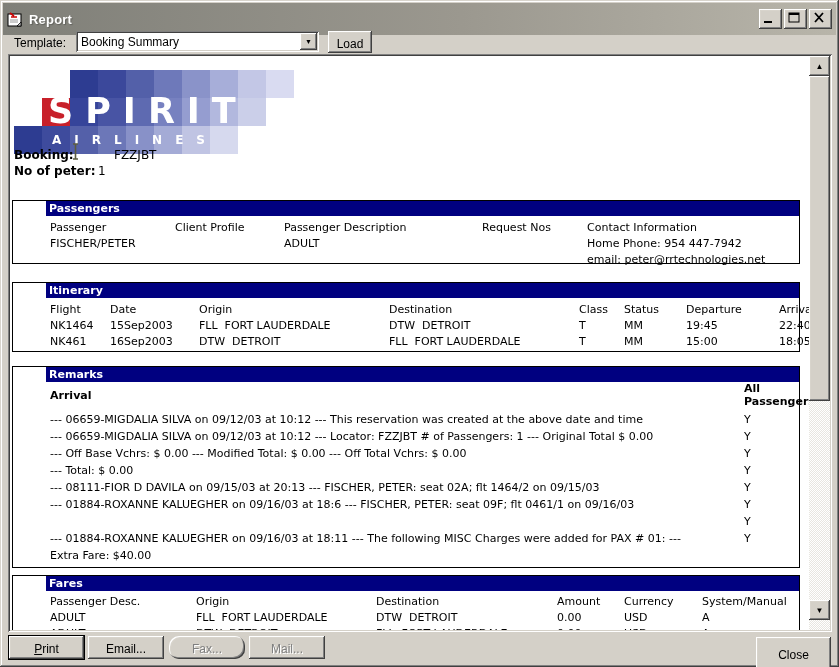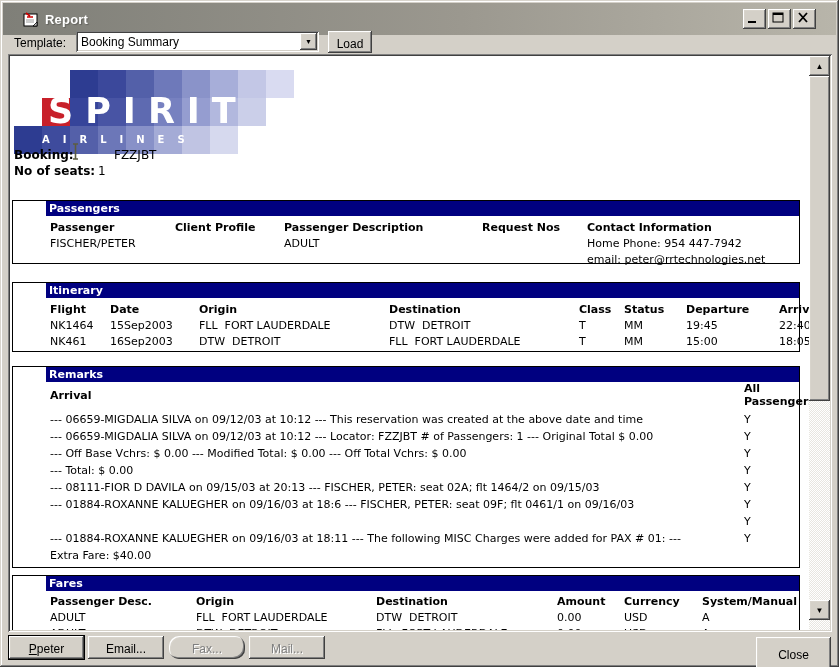--- a/index.html
+++ b/index.html
@@ -7,21 +7,21 @@
   .window{
     position:relative;width:839px;height:667px;background:#d4d0c8;
     font-family:"Liberation Sans","DejaVu Sans",sans-serif;font-size:11px;color:#000;
     box-shadow:inset -1px -1px #404040, inset 1px 1px #d8d4cc, inset -2px -2px #808080, inset 2px 2px #fff;
     overflow:hidden;
   }
   
   .titlebar{
     position:absolute;left:3px;top:3px;right:3px;height:32px;
     background:linear-gradient(to right,#7f7f78,#9b988f 55%,#b8b5aa);
-    display:flex;align-items:center;padding:0 20px;
+    display:flex;align-items:center;padding:0 4px;
   }
   .title-icon{width:17px;height:17px;margin-right:5px;flex:0 0 auto;}
   .title-text{color:#fff;font-weight:bold;font-size:13px;letter-spacing:0.2px;flex:1 1 auto;
     text-shadow:1px 1px 1px rgba(0,0,0,0.25);}
   .tb-btn{
     width:23px;height:20px;margin-left:2px;background:#d4d0c8;position:relative;
     box-shadow:inset -1px -1px #404040, inset 1px 1px #fff, inset -2px -2px #808080, inset 2px 2px #d8d4cc;
   }
   .tb-btn svg{position:absolute;left:4px;top:3px;}
   
@@ -53,37 +53,37 @@
     font-family:"DejaVu Sans",sans-serif;font-size:11px;
   }
   
   .logo{position:absolute;left:4px;top:14px;width:290px;height:84px;}
   .tl{position:absolute;width:28px;height:28px;}
   .logo-word{
     position:absolute;left:34px;top:27px;color:#fff;font-weight:bold;font-size:35px;
     letter-spacing:12px;font-family:"DejaVu Sans",sans-serif;line-height:28px;white-space:pre;
   }
   .logo-sub{
-    position:absolute;left:28px;top:63px;color:#fff;font-weight:bold;font-size:10px;
+    position:absolute;left:38px;top:63px;color:#fff;font-weight:bold;font-size:12px;
     letter-spacing:13px;line-height:14px;white-space:pre;
   }
   
   .booking-line{position:absolute;left:4px;top:92px;height:16px;font-size:12px;}
   .booking-label{font-weight:bold;position:absolute;left:0;top:0;white-space:pre;}
   .booking-value{position:absolute;left:100px;top:0;white-space:pre;}
   .seats-line{position:absolute;left:4px;top:108px;height:16px;font-size:12px;}
   .seats-value{position:absolute;left:84px;top:0;}
   .ibeam{position:absolute;left:60px;top:86px;}
   
   .sec{position:absolute;left:2px;width:788px;border:1px solid #000;background:#fff;padding-left:33px;}
   .sec-title{height:15px;background:#000080;color:#fff;font-weight:bold;font-size:11px;
     padding-left:3px;line-height:15px;}
   .row{position:relative;height:16px;}
   .row span{position:absolute;top:1px;white-space:pre;}
-  .hdr span{font-weight:bold;}
+  .hdr span{font-weight:normal;}
   
   .p0{left:4px}.p1{left:129px}.p2{left:238px}.p3{left:436px}.p4{left:541px}
   
   .i0{left:4px}.i1{left:64px}.i2{left:153px}.i3{left:343px}.i4{left:533px}.i5{left:578px}.i6{left:640px}.i7{left:733px}
   
   .f0{left:4px}.f1{left:150px}.f2{left:330px}.f3{left:511px}.f4{left:578px}.f5{left:656px}
   
   .r-text{left:4px}.r-all{left:698px}
   .rem-hdr{position:relative;height:30px;}
   .rem-hdr .rh-remark{position:absolute;left:4px;top:7px;font-weight:bold;}
@@ -193,21 +193,21 @@
 
       <svg class="ibeam" width="11" height="19" viewBox="0 0 11 19">
         <path d="M3 2 H8 M5.5 2 V17 M3 17 H8" stroke="#5c5c40" stroke-width="1.6" fill="none"></path>
       </svg>
 
       <div class="booking-line">
         <span class="booking-label">Booking:</span>
         <span class="booking-value">FZZJBT</span>
       </div>
       <div class="seats-line">
-        <span class="booking-label">No of seats:</span>
+        <span class="booking-label">No of peter:</span>
         <span class="seats-value">1</span>
       </div>
 
       <div class="sec sec-pass">
         <div class="sec-title">Passengers</div>
         <div class="row hdr">
           <span class="p0">Passenger</span>
           <span class="p1">Client Profile</span>
           <span class="p2">Passenger Description</span>
           <span class="p3">Request Nos</span>
@@ -332,19 +332,19 @@
       <div class="sb-btn sb-up">
           <span>▲</span>
         </div>
       <div class="sb-thumb"></div>
       <div class="sb-btn sb-down">
           <span>▼</span>
         </div>
     </div>
   </div>
 
-  <button class="btn btn-print"><span class="u">P</span><span>peter</span></button>
+  <button class="btn btn-print"><span class="u">P</span><span>rint</span></button>
   <button class="btn btn-email">Email...</button>
   <button class="btn btn-fax">Fax...</button>
   <button class="btn btn-mail">Mail...</button>
   <button class="btn btn-close">Close</button>
 
 </div>
 
 </body></html>

